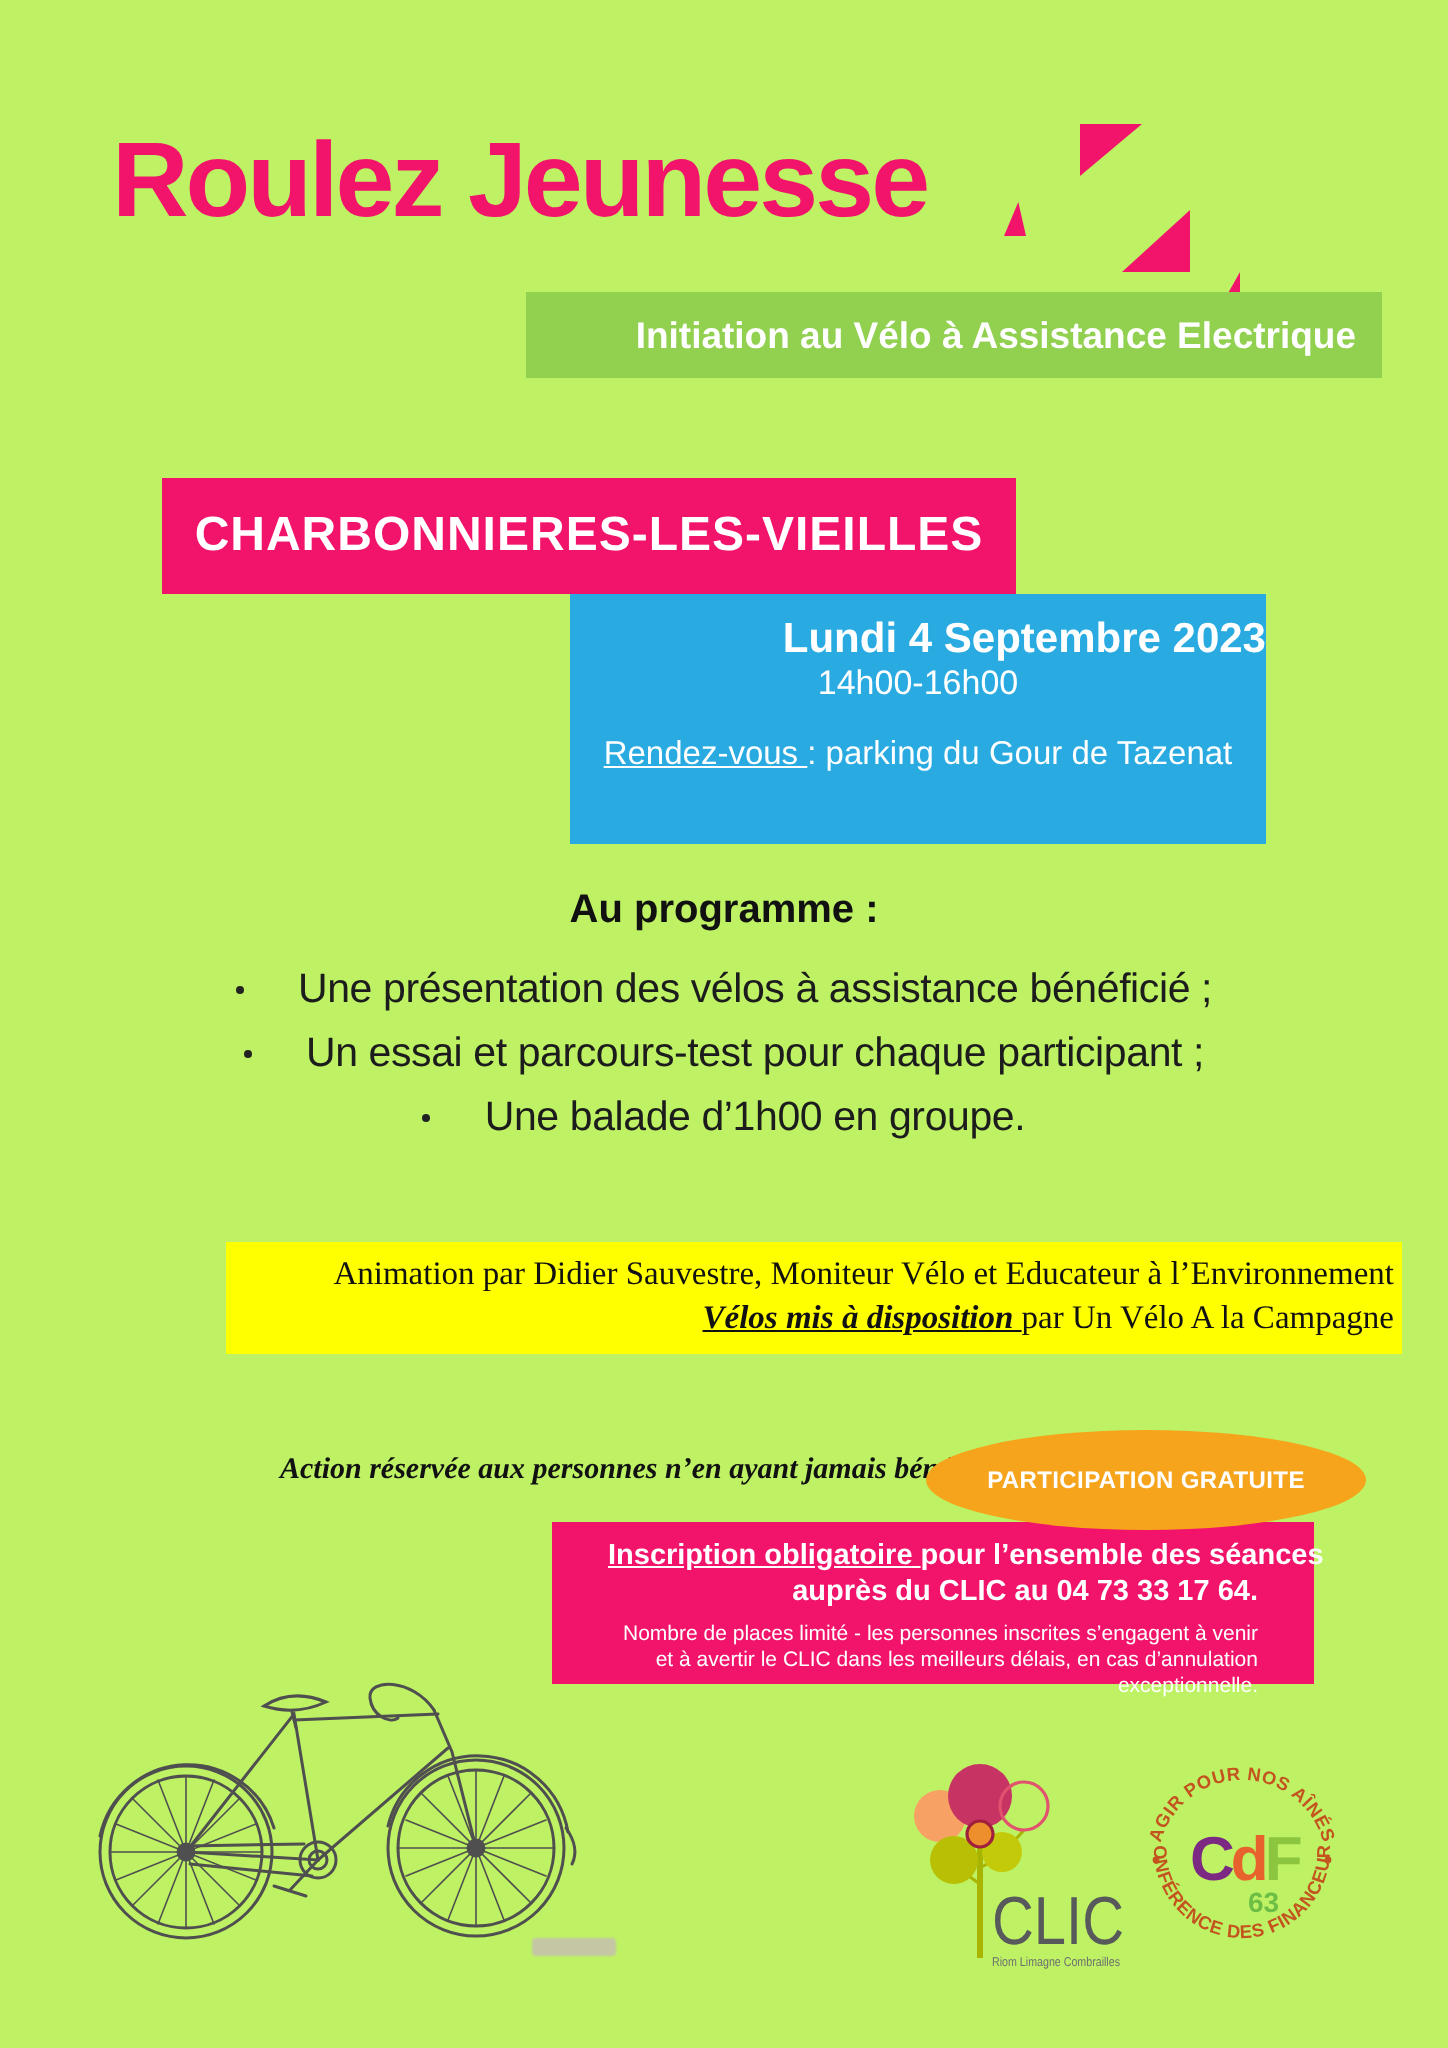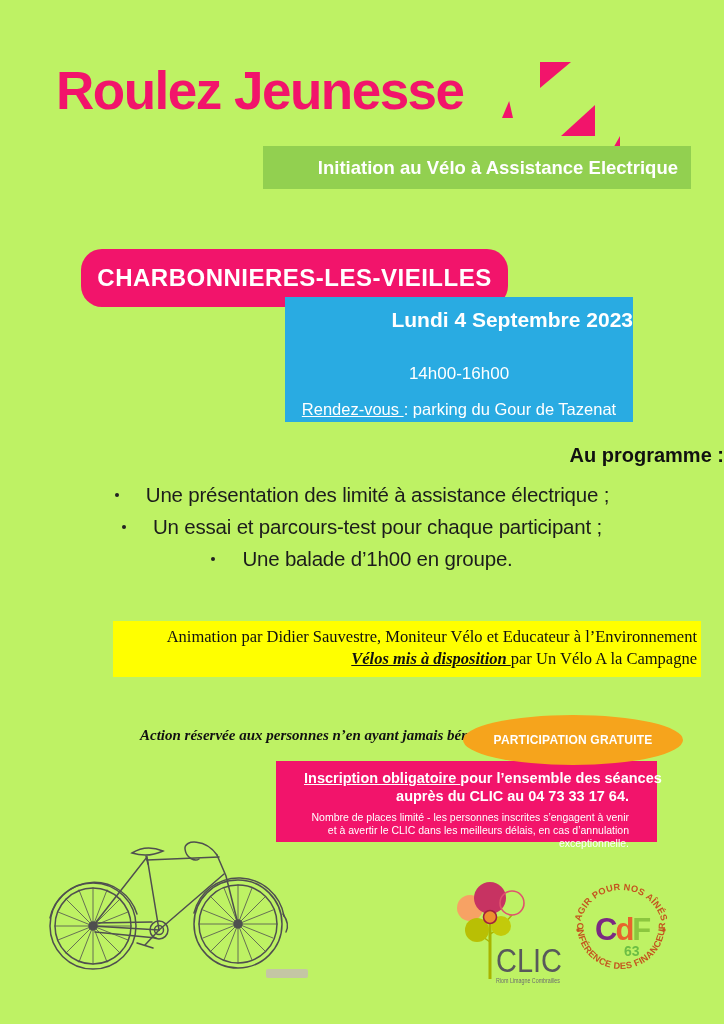--- a/index.html
+++ b/index.html
@@ -25,37 +25,37 @@
 
   
   .subtitle-banner{
     left:263px;top:146px;width:428px;height:43px;box-sizing:border-box;
     background:var(--green);color:#fff;font-size:18.5px;font-weight:700;
     text-align:right;padding-right:13px;line-height:43px;white-space:nowrap;
   }
 
   
   .location-banner{
-    left:81px;top:249px;width:427px;height:58px;
+    left:81px;top:239px;width:427px;height:58px;
     background:var(--pink);color:#fff;font-size:24px;font-weight:700;
-    text-align:center;line-height:58px;letter-spacing:.5px;white-space:nowrap;border-radius:21px;
+    text-align:center;line-height:58px;letter-spacing:.5px;white-space:nowrap;
   }
 
   
   .session-card{
     left:285px;top:297px;width:348px;height:125px;box-sizing:border-box;
     background:var(--blue);color:#fff;text-align:center;padding-top:11px;
   }
   .session-date{font-size:21px;font-weight:700;text-align:right;}
-  .session-time{font-size:17px;margin-top:32px;}
+  .session-time{font-size:17px;margin-top:0;}
   .session-meeting{font-size:16.5px;margin-top:16px;white-space:nowrap;}
   .u{text-decoration:underline;}
 
   
-  .program-heading{left:0;top:444px;width:724px;text-align:right;
+  .program-heading{left:0;top:444px;width:724px;text-align:center;
     font-size:20px;font-weight:700;color:#111;}
   .program-list{left:0;top:479px;width:724px;}
   .program-item{display:flex;justify-content:center;align-items:center;
     gap:27px;height:32px;font-size:20.5px;color:#1c1c1c;letter-spacing:-.2px;}
   .bullet-dot{width:4px;height:4px;border-radius:50%;background:#222;flex:0 0 auto;}
 
   
   .animation-note{
     left:113px;top:621px;width:588px;box-sizing:border-box;
     background:var(--yellow);text-align:right;padding:5px 4px 7px 0;
@@ -113,21 +113,21 @@
   <div class="abs session-card">
     <div class="session-date">Lundi 4 Septembre 2023</div>
     <div class="session-time">14h00-16h00</div>
     <div class="session-meeting"><span class="u">Rendez-vous </span><span>: parking du Gour de Tazenat</span></div>
   </div>
 
   <div class="abs program-heading">Au programme :</div>
   <div class="abs program-list">
     <div class="program-item">
       <span class="bullet-dot"></span>
-      <span>Une présentation des limité à assistance électrique ;</span>
+      <span>Une présentation des vélos à assistance bénéficié ;</span>
     </div>
     <div class="program-item">
       <span class="bullet-dot"></span>
       <span>Un essai et parcours-test pour chaque participant ;</span>
     </div>
     <div class="program-item">
       <span class="bullet-dot"></span>
       <span>Une balade d’1h00 en groupe.</span>
     </div>
   </div>

